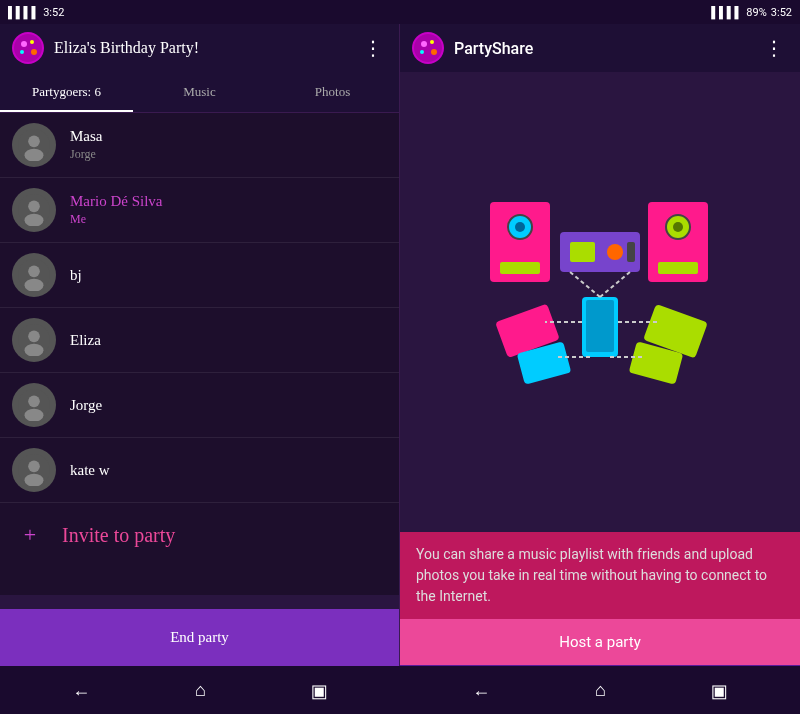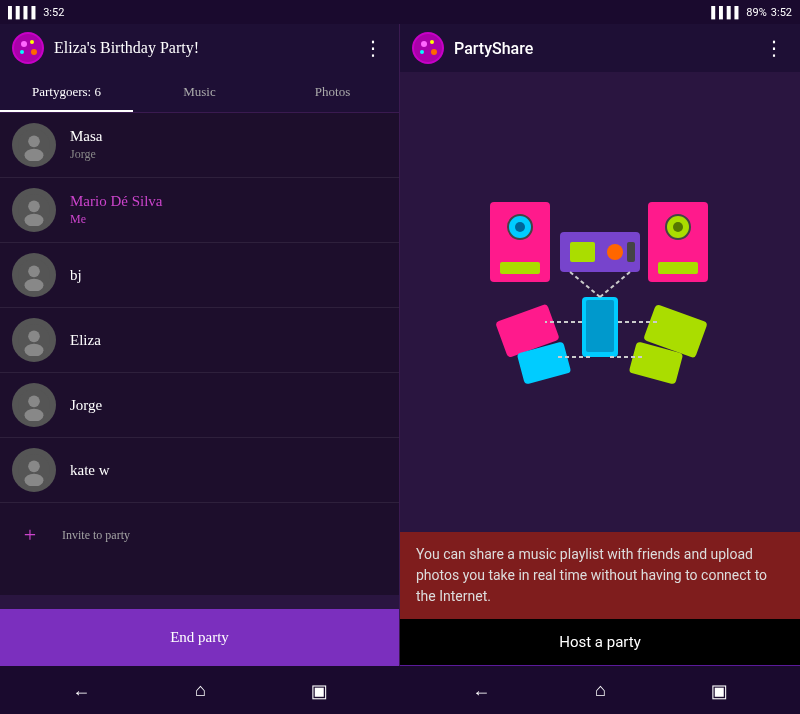--- a/index.html
+++ b/index.html
@@ -151,21 +151,21 @@
       width: 36px;
       height: 36px;
       margin-right: 14px;
       display: flex;
       align-items: center;
       justify-content: center;
       color: #cc44cc;
       font-size: 22px;
       flex-shrink: 0;
     }
-    .invite-label { color: #a3a3a3; font-size: 12px; }
+    .invite-label { color: #ec4899; font-size: 20px; }
 
     
     .end-party-btn {
       background: #7b2fbe;
       color: white;
       text-align: center;
       padding: 20px;
       font-size: 15px;
       cursor: pointer;
       font-weight: 400;
@@ -212,33 +212,33 @@
       display: flex;
       align-items: center;
       justify-content: center;
       padding: 10px;
       background: #2a1540;
     }
 
     
     .description {
       padding: 12px 16px;
-      background: #7f1d1d;
+      background: #be185d;
       color: #ddd;
       font-size: 14px;
       line-height: 1.5;
     }
 
     
     .action-buttons {
       display: flex;
       flex-direction: column;
     }
     .host-party-btn {
-      background: #000000;
+      background: #ec4899;
       color: white;
       text-align: center;
       padding: 14px;
       font-size: 15px;
       cursor: pointer;
       border-bottom: 1px solid #5a1a9a;
     }
     .join-party-btn {
       background: #2a1540;
       color: #cc44cc;

